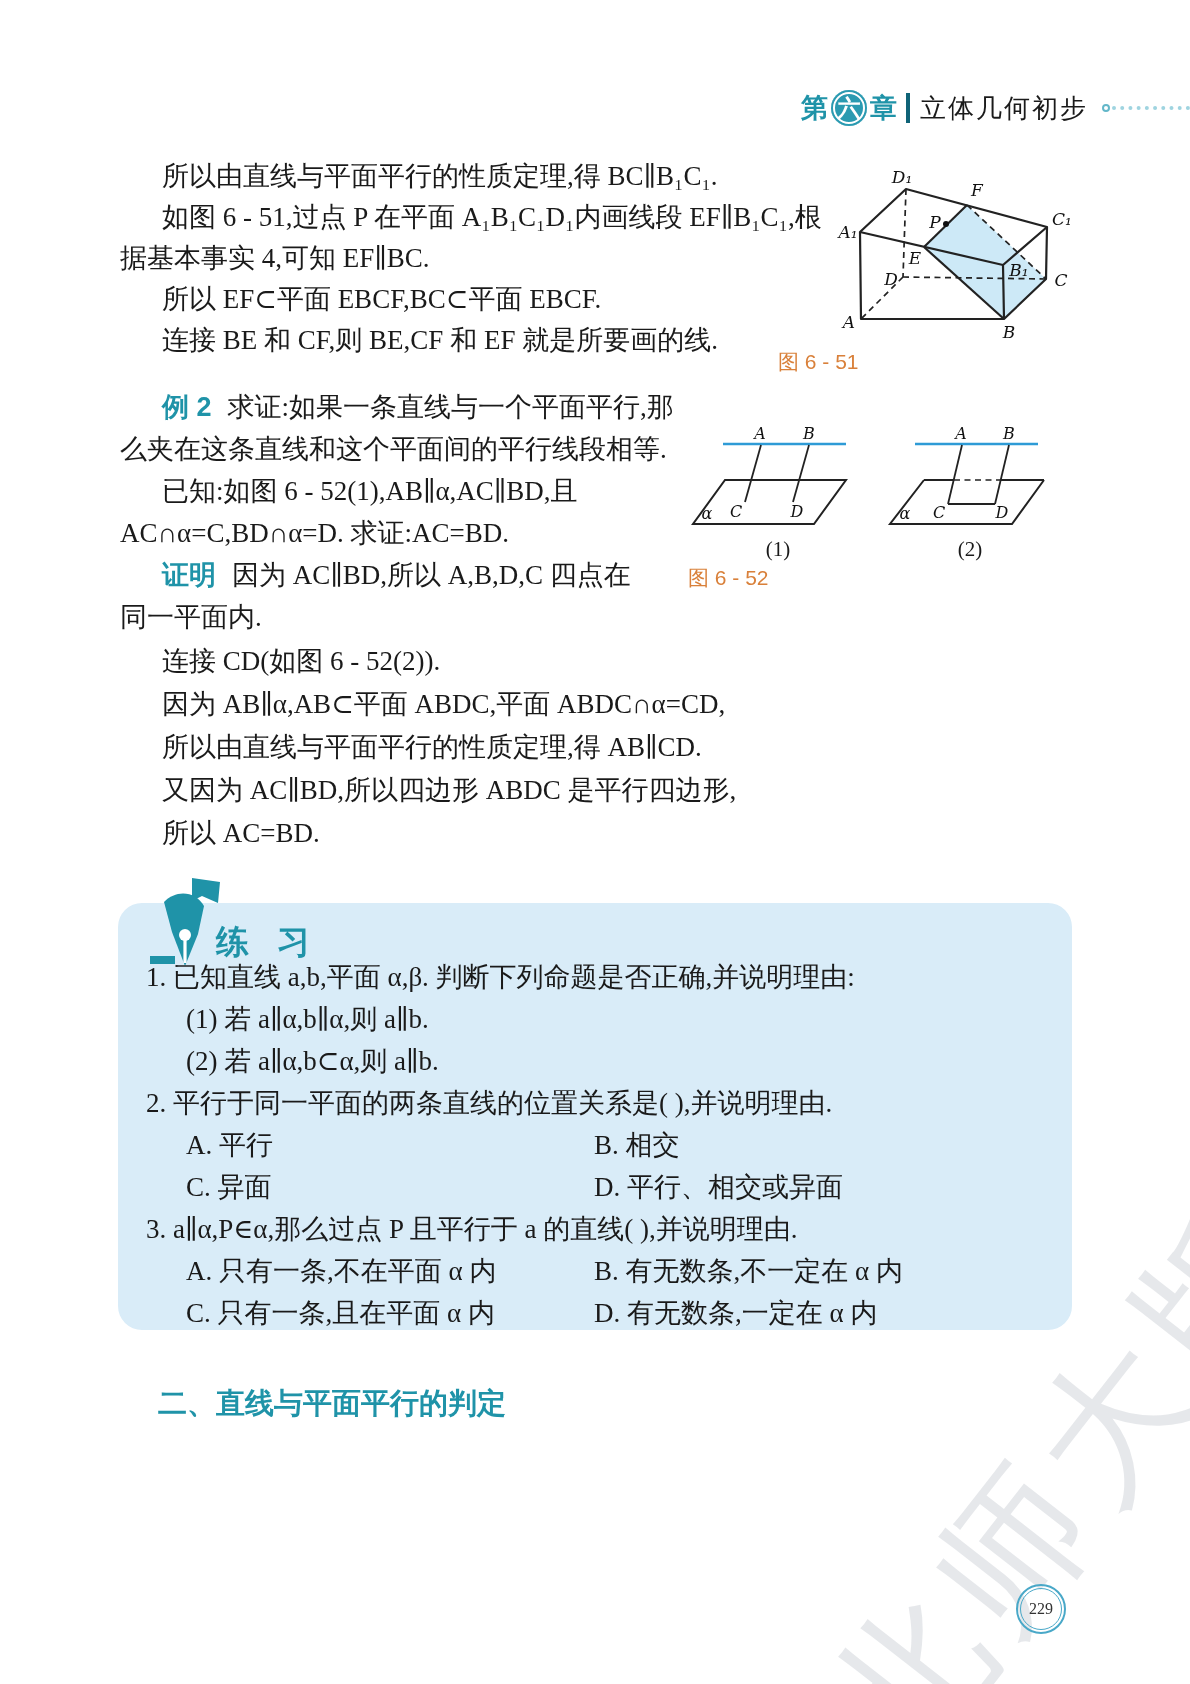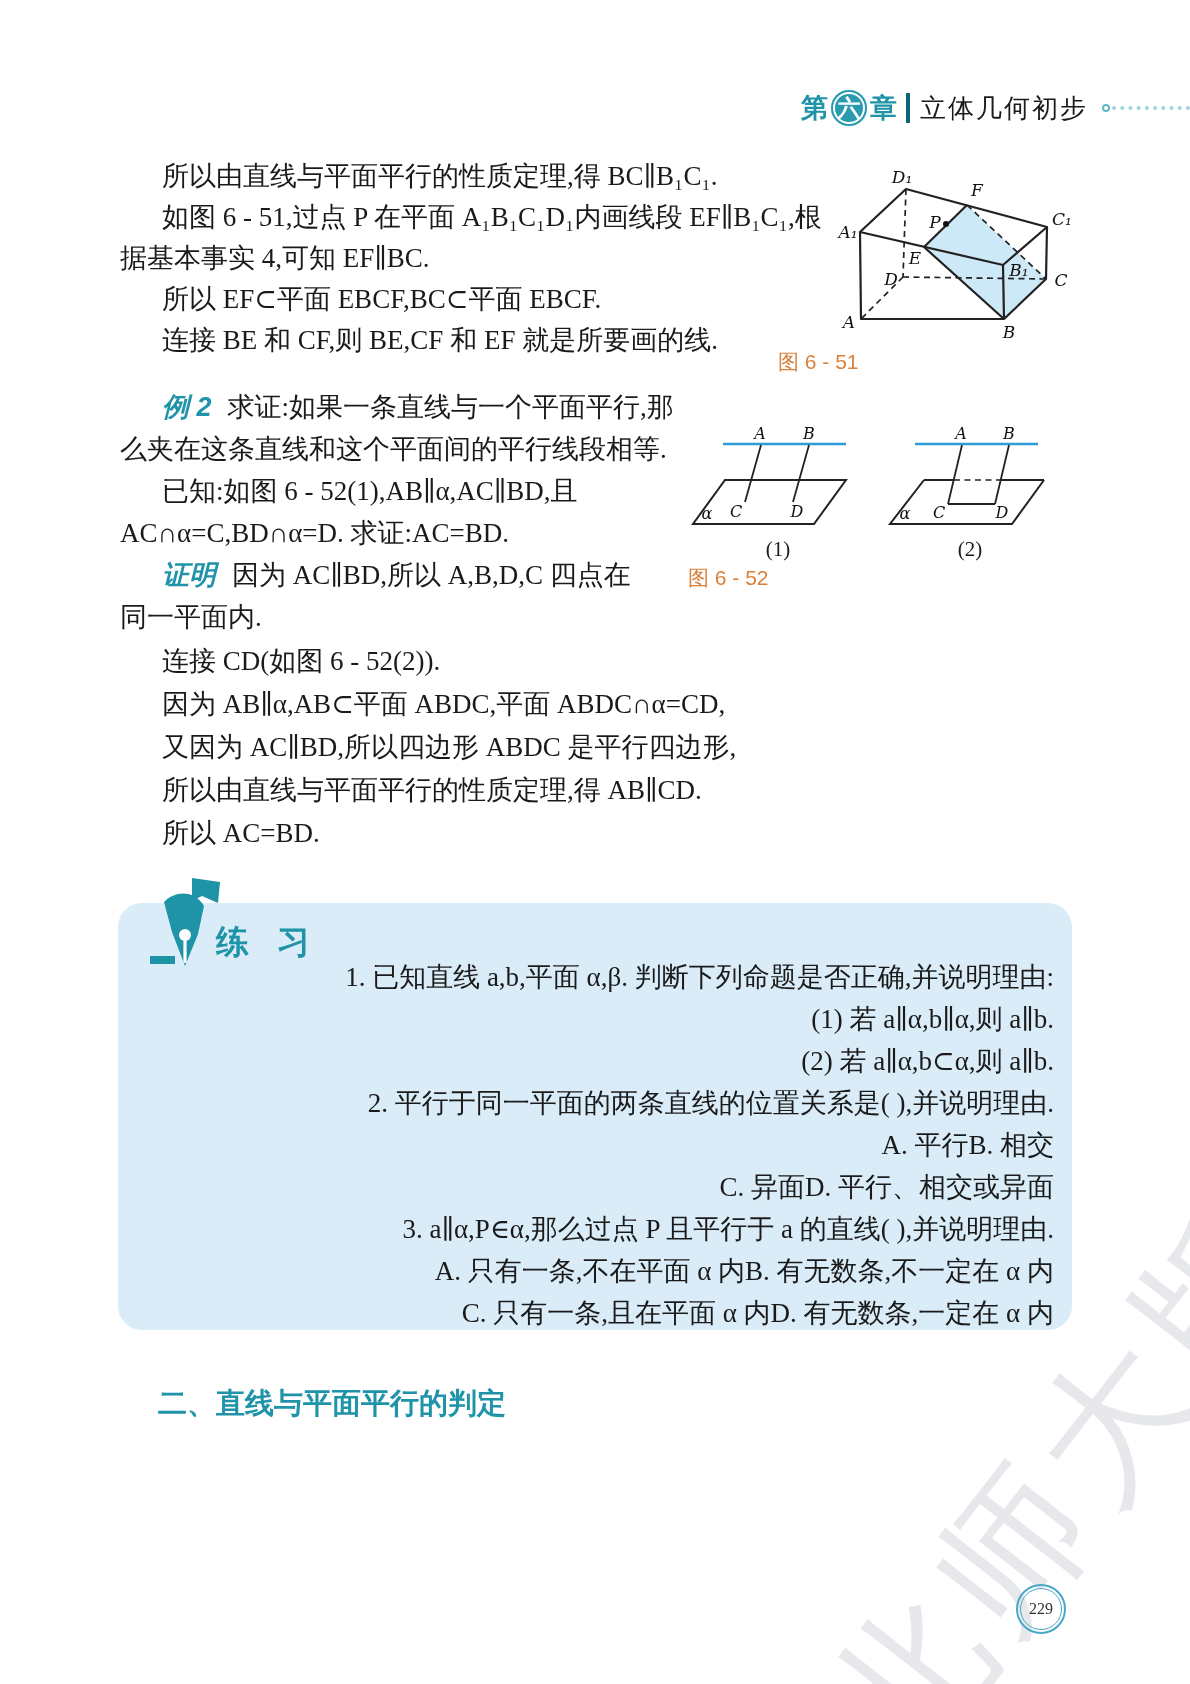--- a/index.html
+++ b/index.html
@@ -26,41 +26,41 @@
   .hdr-dot { width:8px; height:8px; border:2px solid #63b7c9; border-radius:50%; margin-left:14px; }
   .hdr-dotline { width:78px; border-top:4px dotted #9fd4e0; margin-left:2px; }
 
   
   .txt { font-size:27px; }
   .txt .ln { line-height:41px; white-space:nowrap; }
   .ind { padding-left:42px; }
   .para1 { position:absolute; left:120px; top:156px; width:662px; }
   .example { position:absolute; left:120px; top:386px; width:648px; }
   .example .ln { line-height:42px; }
-  .lbl-teal { color:#1f93a8; font-weight:bold; font-family:"Liberation Sans","DejaVu Sans",sans-serif; margin-right:16px;font-style:italic; }
+  .lbl-teal { color:#1f93a8; font-weight:bold; font-family:"Liberation Sans","DejaVu Sans",sans-serif; margin-right:16px; }
   .proof2 { position:absolute; left:120px; top:640px; width:965px; }
   .proof2 .ln { line-height:43px; }
 
   
   .fig651 { position:absolute; left:778px; top:156px; width:330px; text-align:left; }
   .fig-caption { color:#d9803a; font-size:21px; margin-top:2px; font-family:"Liberation Sans","DejaVu Sans",sans-serif; }
   .fig652 { position:absolute; left:688px; top:426px; width:372px; }
   .fig652-row { display:flex; gap:12px; }
   .fig652 .sub { width:180px; text-align:center; }
   .subcap { font-size:21px; color:#1a1a1a; margin-top:1px; }
   svg text { font-family:"DejaVu Serif","Liberation Serif",serif; font-style:italic; fill:#111; }
 
   
   .practice-box { position:absolute; left:118px; top:903px; width:954px; height:427px;
     background:#d9ecf8; border-radius:24px; }
   .pen-icon { position:absolute; left:148px; top:876px; }
   .practice-title { position:absolute; left:216px; top:920px; color:#1f93a8;
     font-size:33px; font-weight:bold; letter-spacing:28px;
     font-family:"Liberation Sans","DejaVu Sans",sans-serif; }
-  .practice-lines { position:absolute; left:146px; top:956px; width:908px; font-size:27px;text-align:right; }
+  .practice-lines { position:absolute; left:146px; top:956px; width:908px; font-size:27px; }
   .practice-lines .row { line-height:42px; white-space:nowrap; }
   .sub-ind { padding-left:40px; }
   .opt-col { display:inline-block; width:408px; }
 
   
   .sec2-heading { position:absolute; left:158px; top:1384px; color:#1f93a8;
     font-size:29px; font-weight:bold; font-family:"Liberation Sans","DejaVu Sans",sans-serif; }
   .sec2-body { position:absolute; left:120px; top:1440px; width:990px; font-size:27px; }
   .sec2-body .ln { line-height:44px; white-space:nowrap; }
 
@@ -185,22 +185,22 @@
         </svg>
         <div class="subcap">(2)</div>
       </div>
     </div>
     <div class="fig-caption">图 6 - 52</div>
   </div>
 
   <div class="proof2 txt">
     <div class="ln ind">连接 CD(如图 6 - 52(2)).</div>
     <div class="ln ind">因为 AB∥α,AB⊂平面 ABDC,平面 ABDC∩α=CD,</div>
+    <div class="ln ind">所以由直线与平面平行的性质定理,得 AB∥CD.</div>
     <div class="ln ind">又因为 AC∥BD,所以四边形 ABDC 是平行四边形,</div>
-    <div class="ln ind">所以由直线与平面平行的性质定理,得 AB∥CD.</div>
     <div class="ln ind">所以 AC=BD.</div>
   </div>
 
   <div class="practice-box"></div>
   <svg class="pen-icon" width="76" height="96" viewBox="0 0 76 96">
     <polygon points="44,2 72,6 70,27 54,20 44,25" fill="#1f93a8"></polygon>
     <path d="M16,26 C28,13 48,15 56,30 L50,58 L37,90 L24,56 Z" fill="#1f93a8"></path>
     <circle cx="37" cy="59" r="6" fill="#ffffff"></circle>
     <rect x="35.4" y="63" width="3.2" height="24" fill="#ffffff"></rect>
     <rect x="2" y="80" width="25" height="8" fill="#1f93a8"></rect>

